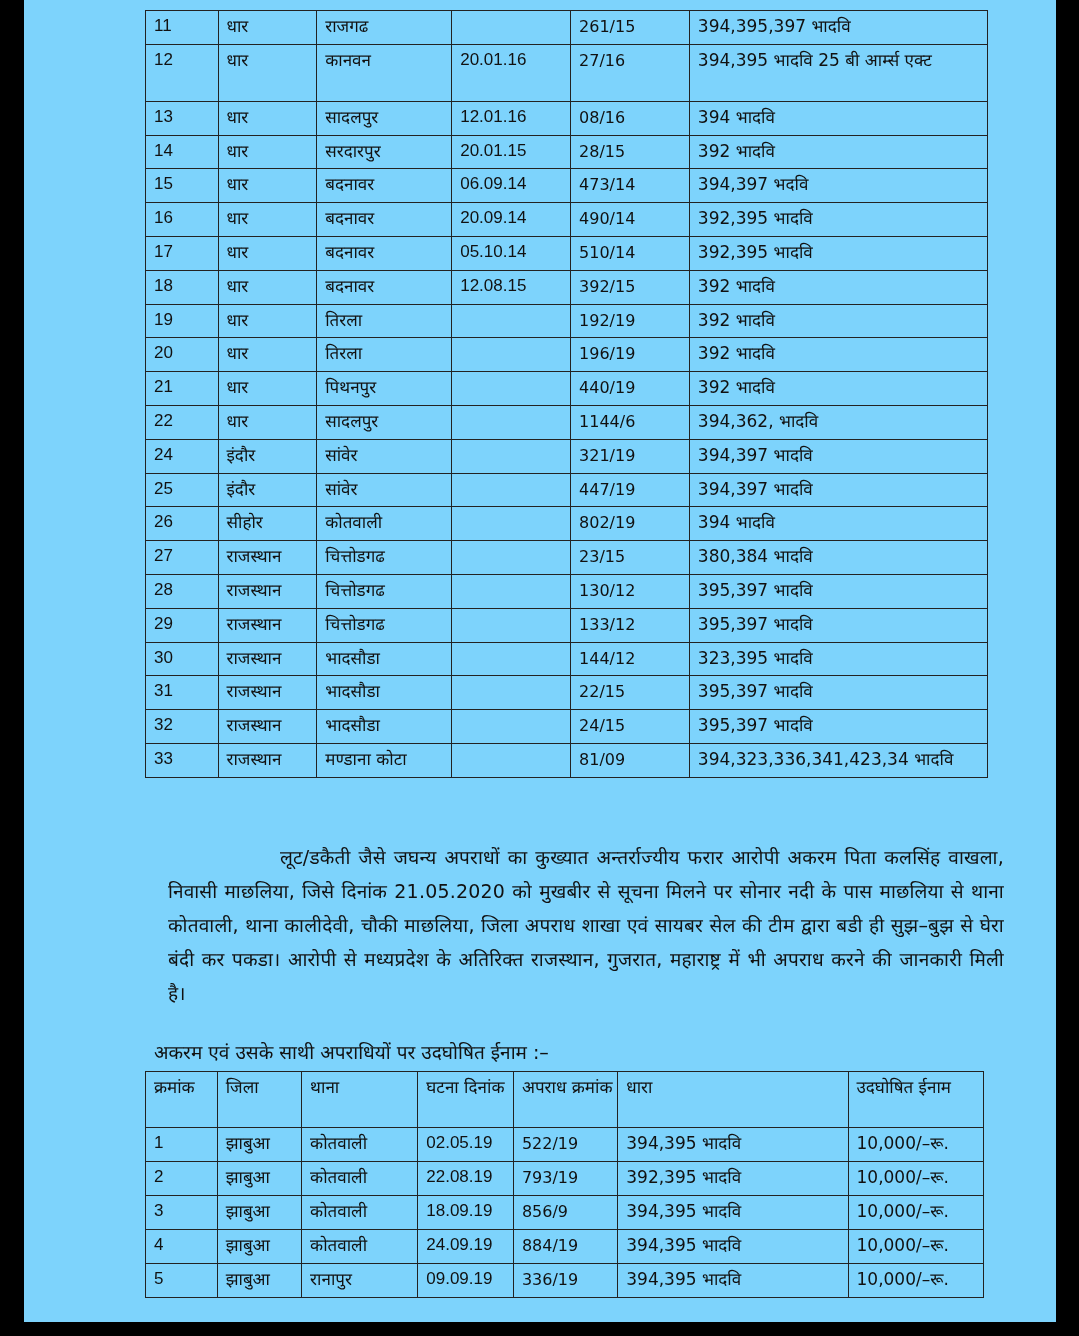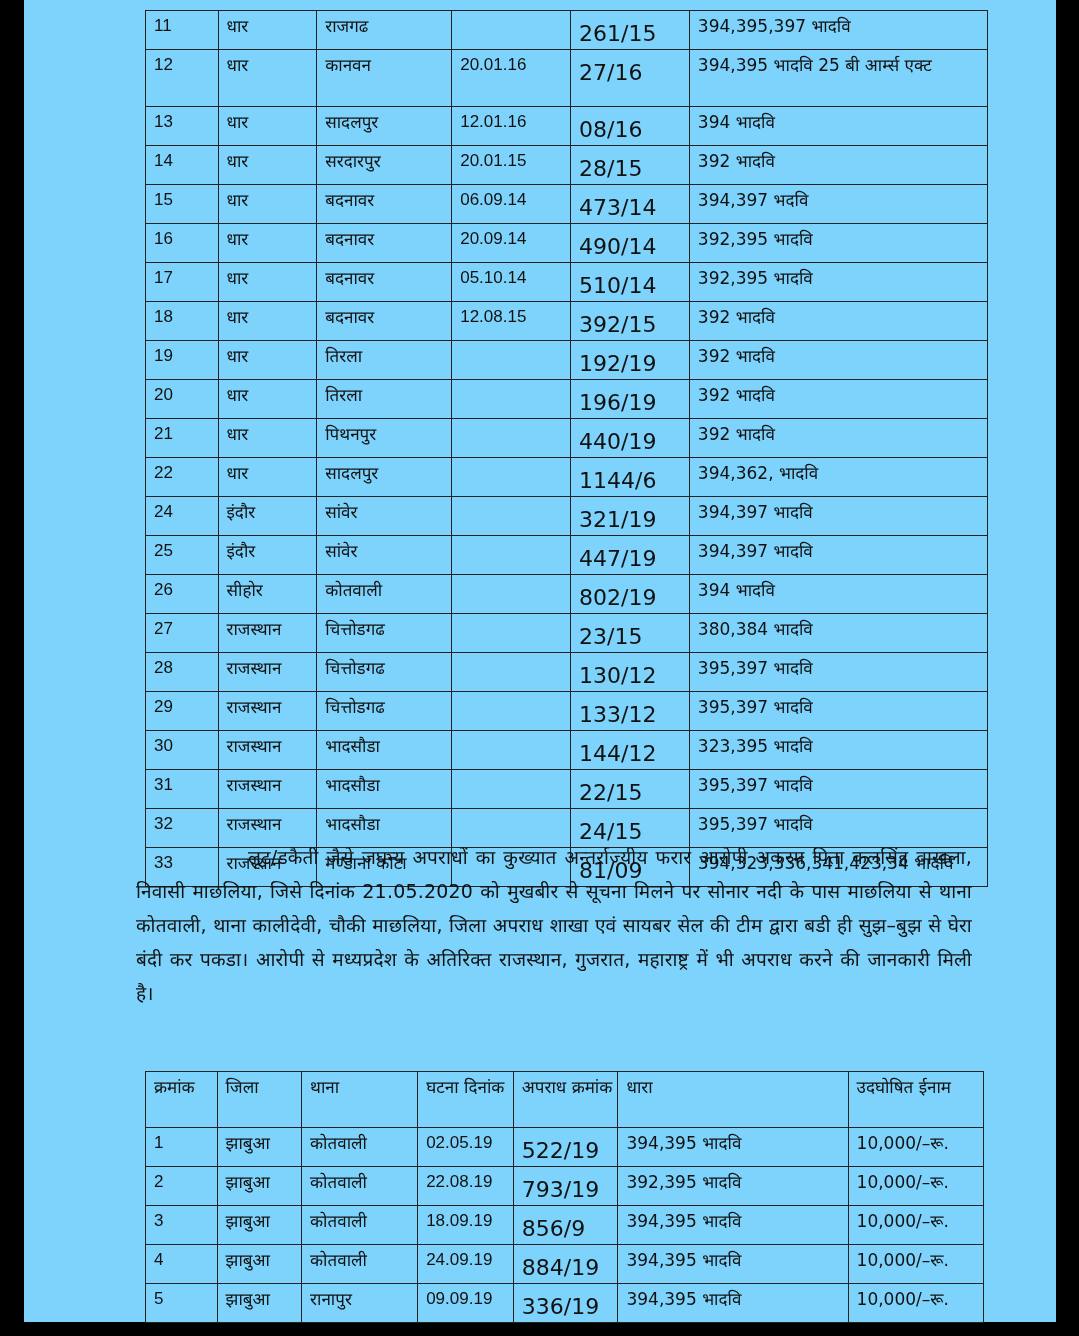--- a/index.html
+++ b/index.html
@@ -8,35 +8,35 @@
   .page {
     position: absolute; left: 24px; top: 0; width: 1032px; height: 1322px;
     background: #7dd3fc;
   }
   table { border-collapse: collapse; position: absolute; }
   td {
     border: 1.5px solid #222; vertical-align: top; padding: 2px 0 0 8px;
     font-size: 17px; line-height: 26px; white-space: nowrap;
   }
   td.num { font-family: "Liberation Sans", sans-serif; font-size: 17px; }
-  td.fir { font-family: "DejaVu Sans", sans-serif; font-size: 22px; line-height: 30px; padding-top: 8px; }
+  td.fir { font-family: "DejaVu Sans", sans-serif; font-size: 16px; line-height: 30px; padding-top: 1px; }
   td.wrap { white-space: normal; }
 
   #crimes { left: 121px; top: 10px; width: 843px; }
   #crimes td { height: 33.8px; }
   #crimes tr.tall td { height: 57px; }
   #crimes col.c1 { width: 72px; }
   #crimes col.c2 { width: 98px; }
   #crimes col.c3 { width: 134px; }
   #crimes col.c4 { width: 118px; }
   #crimes col.c5 { width: 118px; }
   #crimes col.c6 { width: 296px; }
 
   .para {
-    position: absolute; left: 112px; top: 840px; width: 836px;
+    position: absolute; left: 144px; top: 840px; width: 836px;
     font-family: "DejaVu Sans", sans-serif; font-size: 19px; line-height: 34px;
     text-align: justify; text-indent: 112px; letter-spacing: 0.2px;
   }
   .subtitle {
     position: absolute; left: 130px; top: 1037px;
     font-family: "DejaVu Sans", sans-serif; font-size: 19px; line-height: 30px;
   }
 
   #reward { left: 121px; top: 1071px; width: 839px; }
   #reward td { height: 34px; }
@@ -238,20 +238,21 @@
           <td>मण्डाना कोटा</td>
           <td class="num"></td>
           <td class="fir">81/09</td>
           <td class="wrap">394,323,336,341,423,34 भादवि</td>
         </tr>
       </tbody>
   </table>
 
   <p class="para">लूट/डकैती जैसे जघन्य अपराधों का कुख्यात अन्तर्राज्यीय फरार आरोपी अकरम पिता कलसिंह वाखला, निवासी माछलिया, जिसे दिनांक 21.05.2020 को मुखबीर से सूचना मिलने पर सोनार नदी के पास माछलिया से थाना कोतवाली, थाना कालीदेवी, चौकी माछलिया, जिला अपराध शाखा एवं सायबर सेल की टीम द्वारा बडी ही सुझ–बुझ से घेरा बंदी कर पकडा। आरोपी से मध्यप्रदेश के अतिरिक्त राजस्थान, गुजरात, महाराष्ट्र में भी अपराध करने की जानकारी मिली है।</p>
 
+  <div class="subtitle">अकरम एवं उसके साथी अपराधियों पर उदघोषित ईनाम :–</div>
 
   <table id="reward">
     <colgroup>
         <col class="r1">
         <col class="r2">
         <col class="r3">
         <col class="r4">
         <col class="r5">
         <col class="r6">
         <col class="r7">

